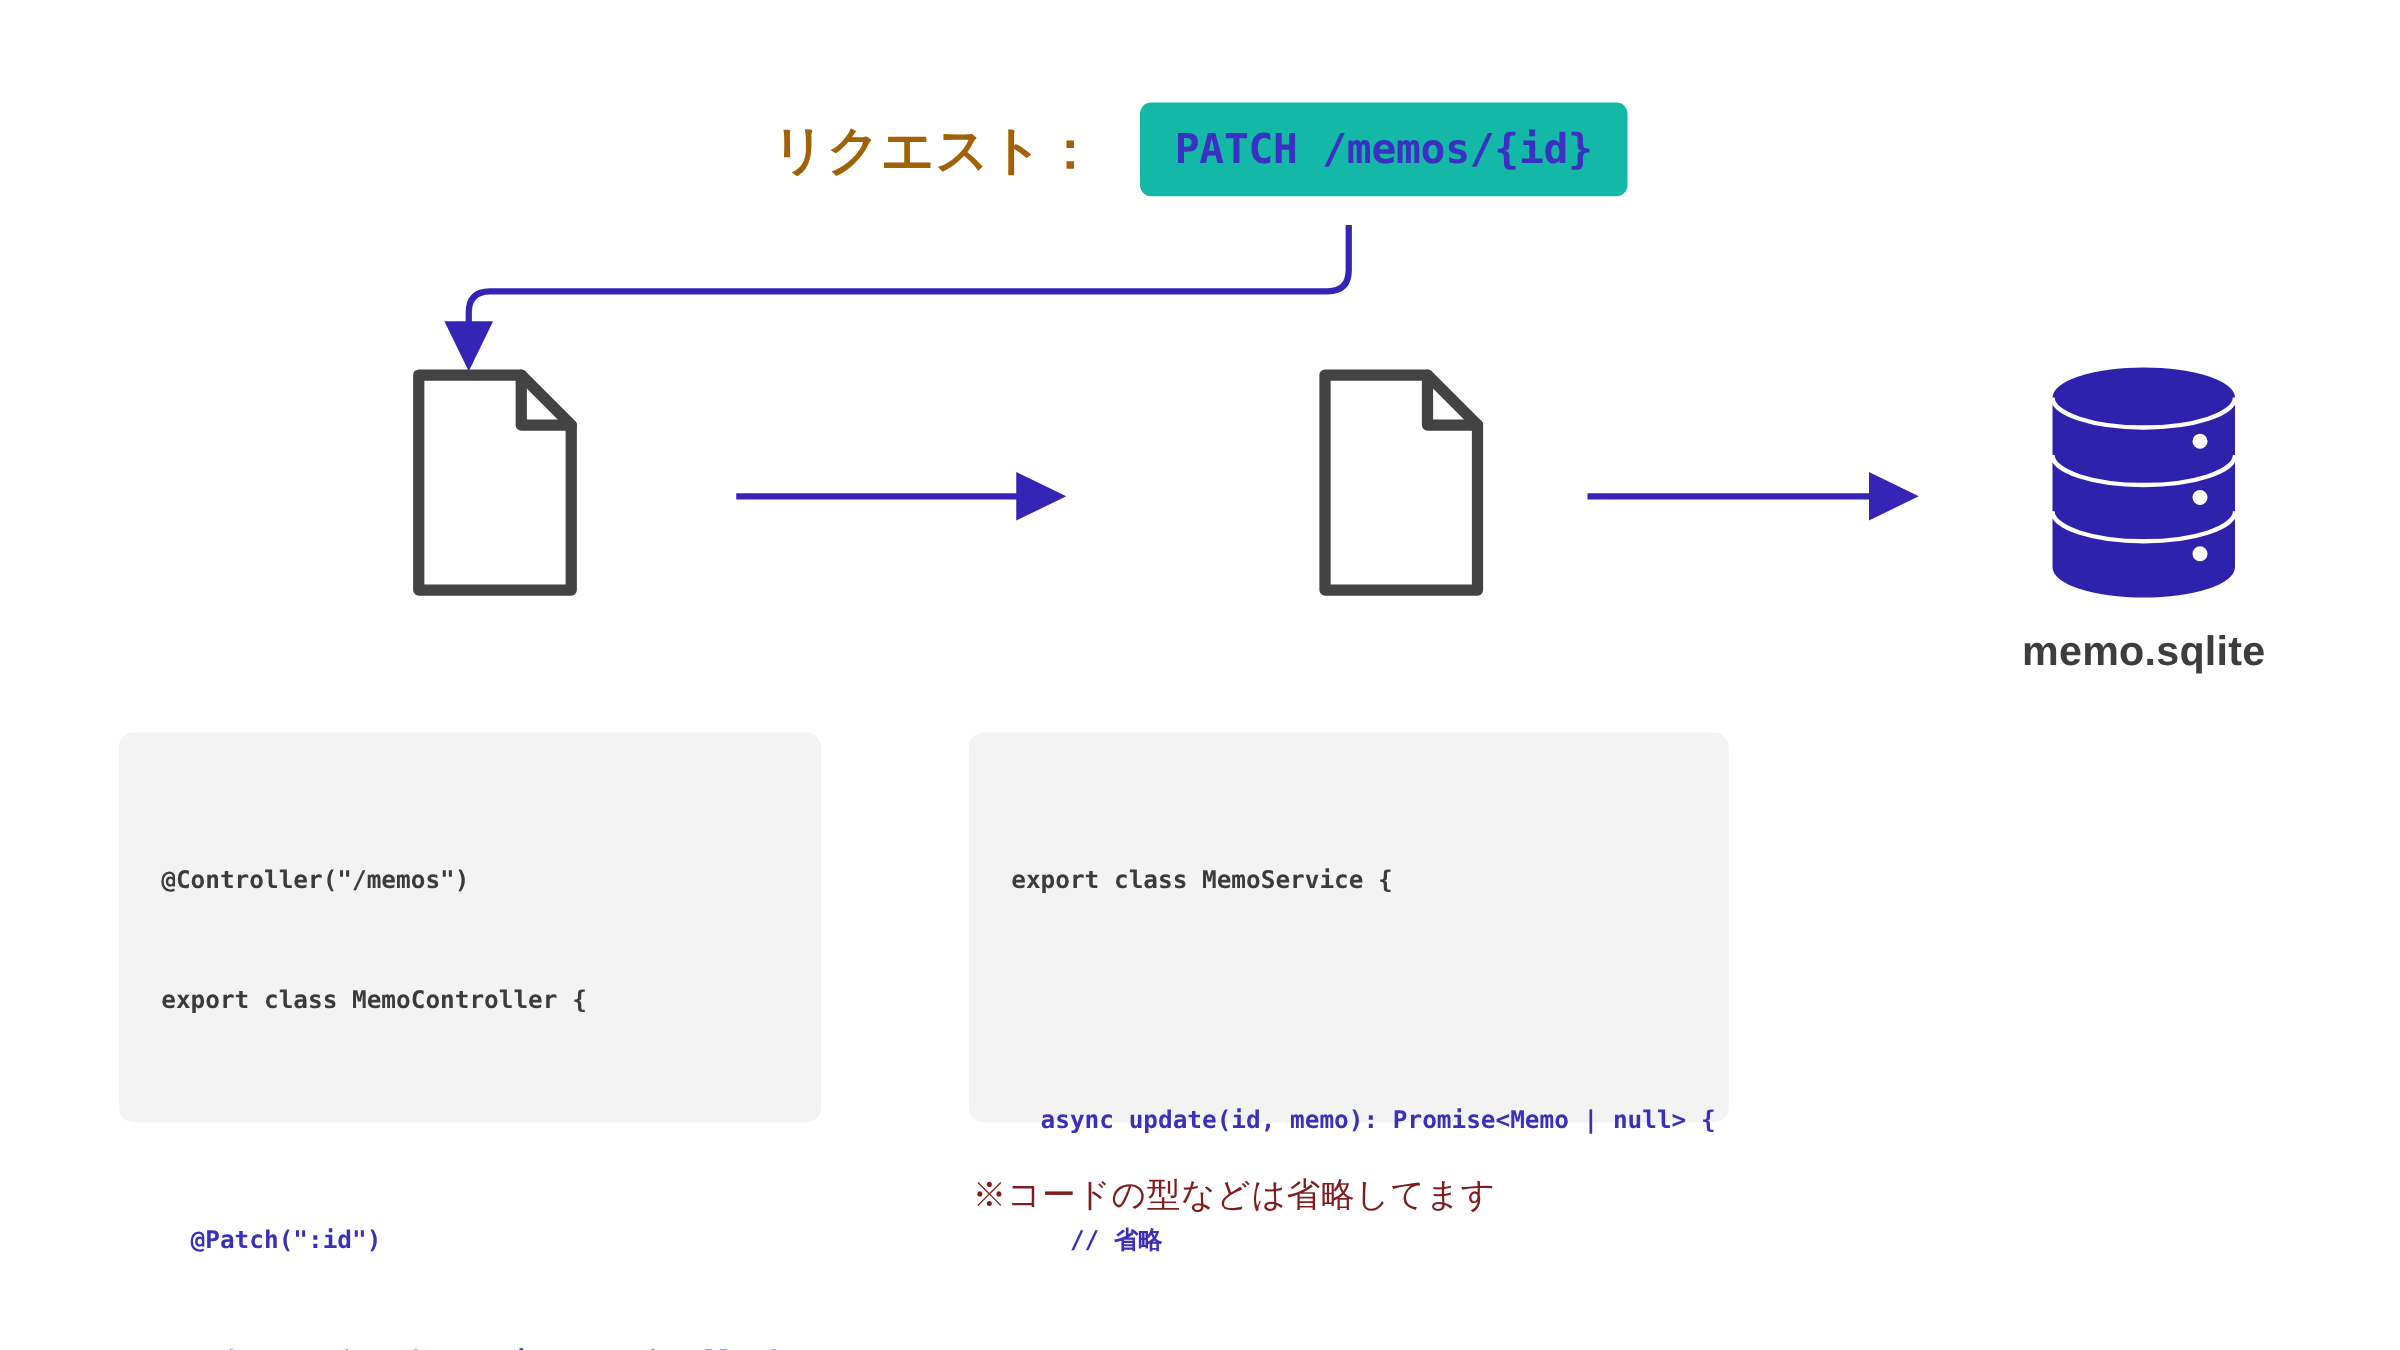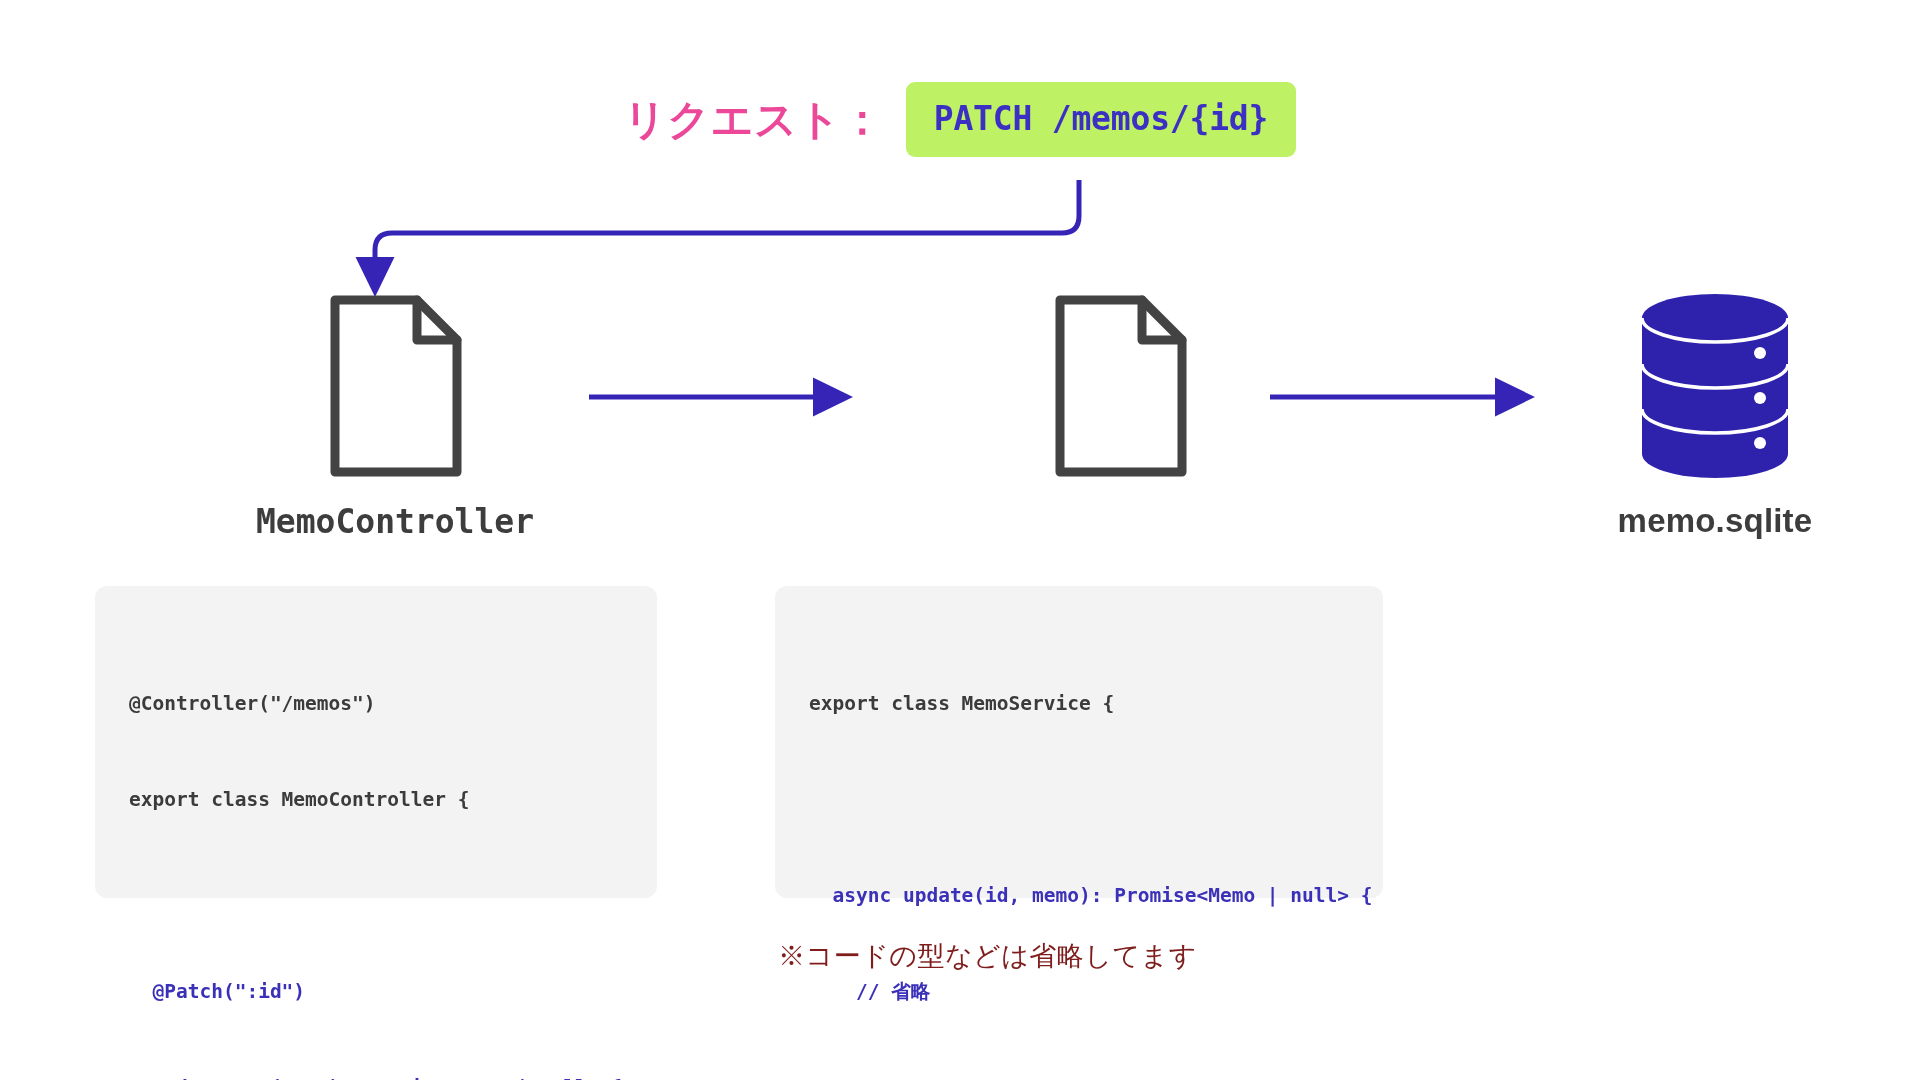--- a/index.html
+++ b/index.html
@@ -23,28 +23,28 @@
     top: 82px;
     width: 1920px;
     display: flex;
     align-items: center;
     justify-content: center;
     gap: 0px;
   }
   #request-label {
     font-size: 42px;
     font-weight: 700;
-    color: #ec4899;
+    color: #a16207;
     letter-spacing: 0.5px;
     line-height: 1;
-    padding-right: 22px;
+    padding-right: 34px;
     white-space: nowrap;
   }
   #request-badge {
-    background: #bef264;
+    background: #14b8a6;
     border-radius: 9px;
     padding: 17px 28px 19px 28px;
     display: inline-flex;
     align-items: center;
   }
   #request-badge-text {
     font-family: "DejaVu Sans Mono", "Liberation Mono", monospace;
     font-size: 33px;
     font-weight: 700;
     color: #3b2fc4;
@@ -150,21 +150,20 @@
   <line x1="589" y1="397" x2="818" y2="397" stroke="#3524b5" stroke-width="5" marker-end="url(#arrowhead-right)"></line>
 
   <line x1="1270" y1="397" x2="1500" y2="397" stroke="#3524b5" stroke-width="5" marker-end="url(#arrowhead-right)"></line>
 </svg>
 
 <div class="node" id="node-controller">
   <svg class="node-icon" width="140" height="188" viewBox="0 0 140 188">
     <path d="M10,8 L92,8 L132,48 L132,180 L10,180 Z" fill="#ffffff" stroke="#434343" stroke-width="9" stroke-linejoin="round" stroke-linecap="round"></path>
     <path d="M92,8 L92,48 L132,48" fill="none" stroke="#434343" stroke-width="9" stroke-linejoin="round" stroke-linecap="round"></path>
   </svg>
-  <div class="node-label">MemoController</div>
 </div>
 
 <div class="node" id="node-service">
   <svg class="node-icon" width="140" height="188" viewBox="0 0 140 188">
     <path d="M10,8 L92,8 L132,48 L132,180 L10,180 Z" fill="#ffffff" stroke="#434343" stroke-width="9" stroke-linejoin="round" stroke-linecap="round"></path>
     <path d="M92,8 L92,48 L132,48" fill="none" stroke="#434343" stroke-width="9" stroke-linejoin="round" stroke-linecap="round"></path>
   </svg>
 </div>
 
 <div class="node" id="node-database">

